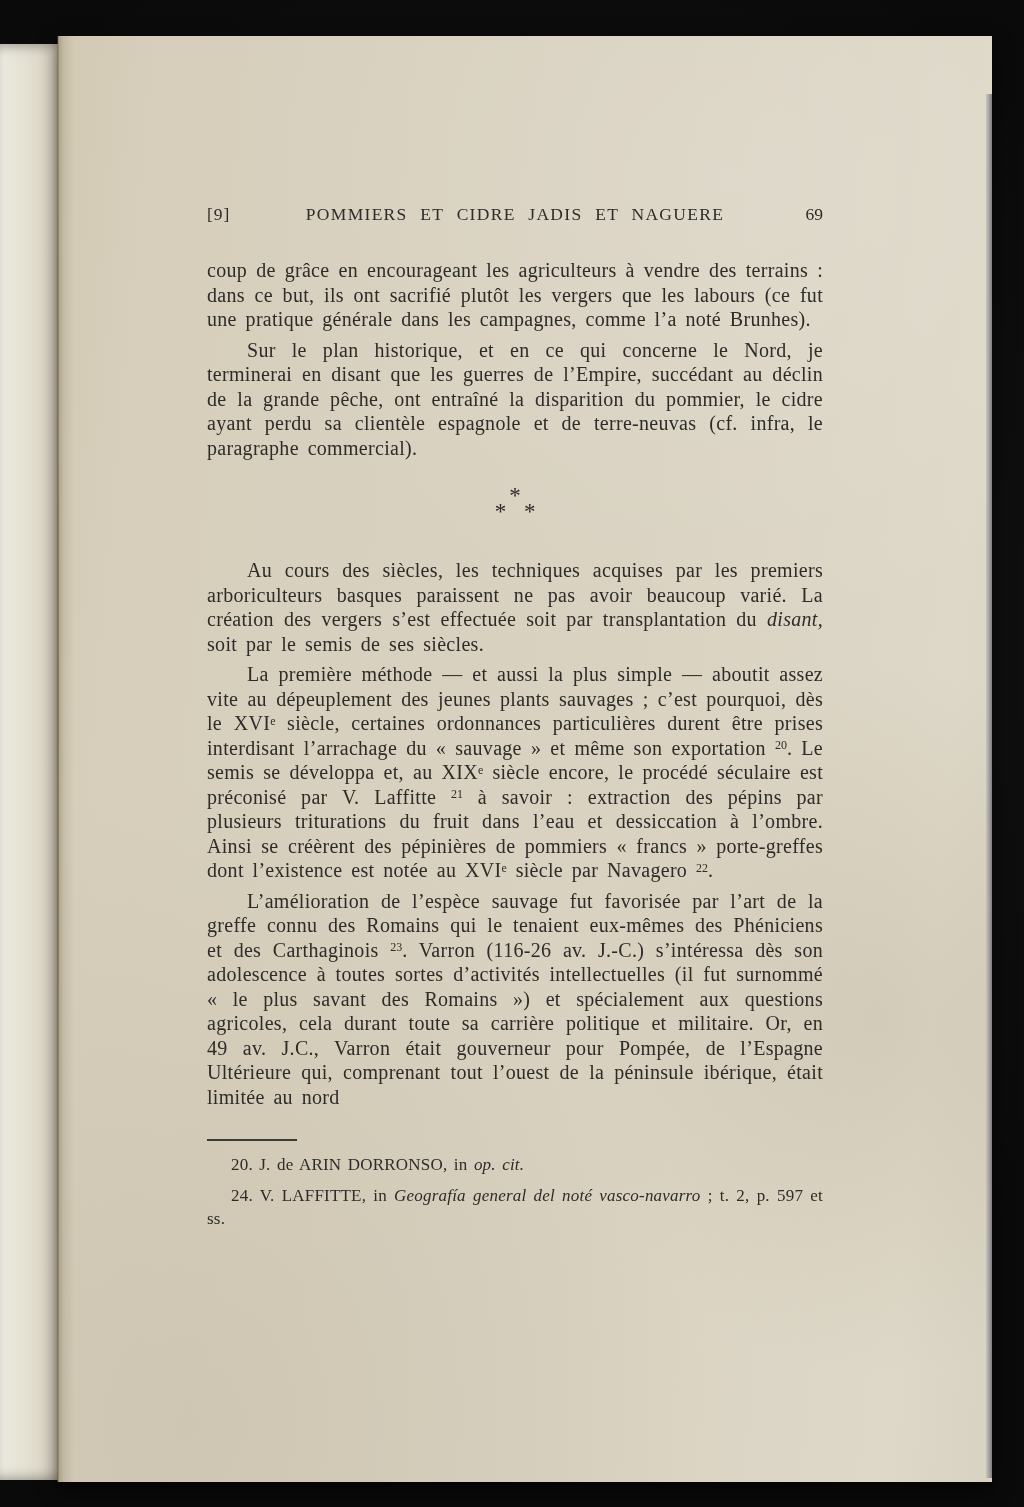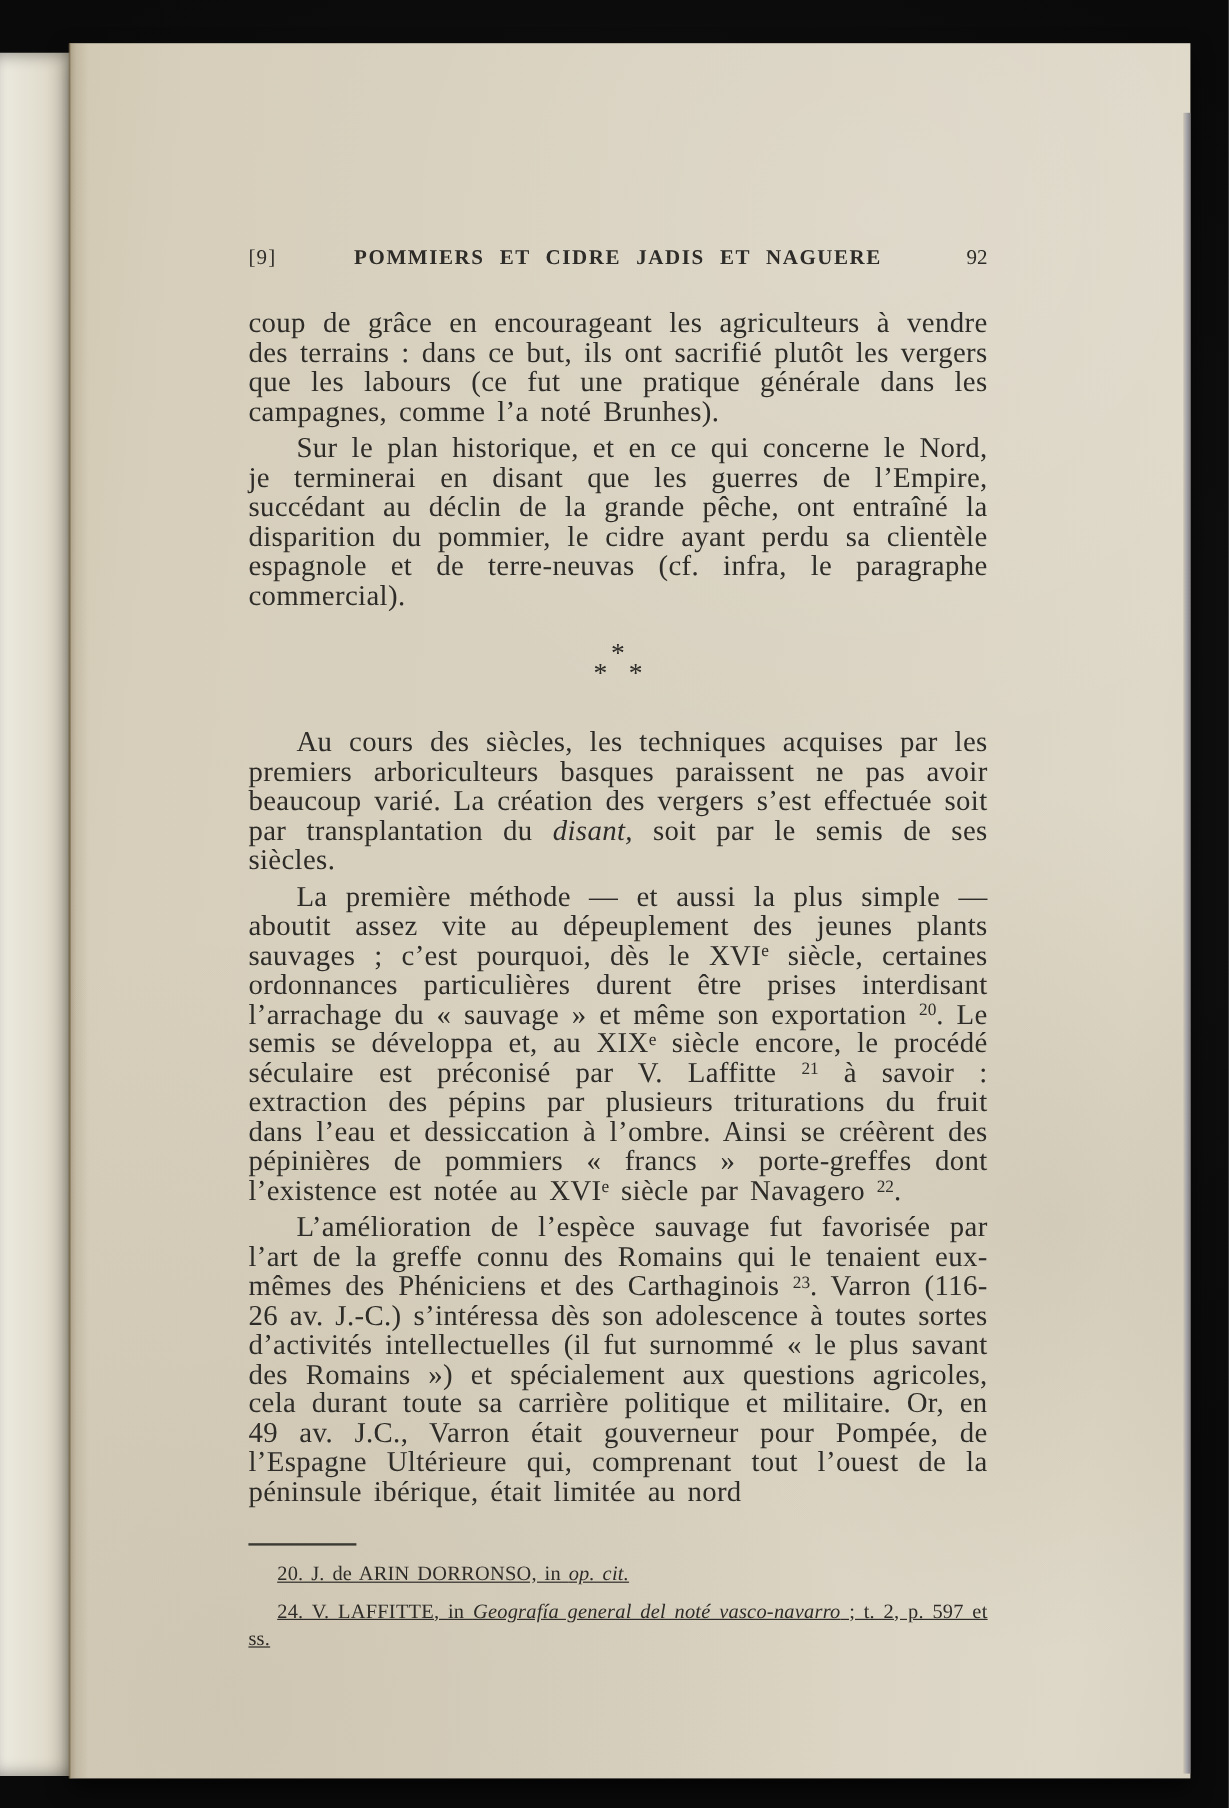--- a/index.html
+++ b/index.html
@@ -49,62 +49,62 @@
   
   .content{
     position:absolute;left:149px;top:167px;width:616px;
     color:var(--ink);
   }
   .running-head{
     display:grid;grid-template-columns:1fr auto 1fr;align-items:baseline;
     font-size:17.5px;line-height:22px;margin-bottom:33px;
   }
   .folio{justify-self:start;letter-spacing:1px;}
-  .head-title{justify-self:center;letter-spacing:1.3px;word-spacing:7px;font-weight:bold;}
+  .head-title{justify-self:center;letter-spacing:1.3px;word-spacing:7px;}
   .page-number{justify-self:end;}
   .para{
-    font-size:24px;line-height:24.5px;text-align:justify;
+    font-size:20px;line-height:24.5px;text-align:justify;
     letter-spacing:.3px;word-spacing:3.5px;margin-top:6px;
   }
   .para.indent{text-indent:40px;}
   .para:first-of-type{margin-top:0;}
   sup{
     font-size:.6em;line-height:0;vertical-align:baseline;
     position:relative;top:-.45em;letter-spacing:0;
   }
   i{font-style:italic;}
   .asterism{
     text-align:center;margin:28px 0 38px;font-size:23px;color:var(--ink);
   }
   .asterism span{display:block;}
   .asterism .row1{line-height:16px;}
   .asterism .row2{line-height:16px;letter-spacing:6px;padding-left:6px;}
   .footnotes{margin-top:30px;}
   .fn-rule{width:90px;height:2px;background:#3c3a34;margin-bottom:12px;}
   .fn{
     font-size:17px;line-height:23.5px;text-align:justify;
-    letter-spacing:.2px;word-spacing:2px;text-indent:24px;margin-top:7px;text-decoration:underline;
+    letter-spacing:.2px;word-spacing:2px;text-indent:24px;margin-top:7px;
   }
 </style>
 </head>
 <body>
 
 <div class="left-strip"></div>
 
 <div class="page">
   <div class="gutter"></div>
   <div class="gutter-line"></div>
   <div class="edge-right"></div>
 
   <div class="content">
 
     <header class="running-head">
       <span class="folio">[9]</span>
       <span class="head-title">POMMIERS ET CIDRE JADIS ET NAGUERE</span>
-      <span class="page-number">92</span>
+      <span class="page-number">69</span>
     </header>
 
     <p class="para"><span>coup de grâce en encourageant les agriculteurs à vendre des terrains : dans ce but, ils ont sacrifié plutôt les vergers que les labours (ce fut une pratique générale dans les campagnes, comme l’a noté Brunhes).</span></p>
     <p class="para indent"><span>Sur le plan historique, et en ce qui concerne le Nord, je terminerai en disant que les guerres de l’Empire, succédant au déclin de la grande pêche, ont entraîné la disparition du pommier, le cidre ayant perdu sa clientèle espagnole et de terre-neuvas (cf. infra, le paragraphe commercial).</span></p>
 
     <div class="asterism">
       <span class="row1">*</span>
       <span class="row2">* *</span>
     </div>
 

